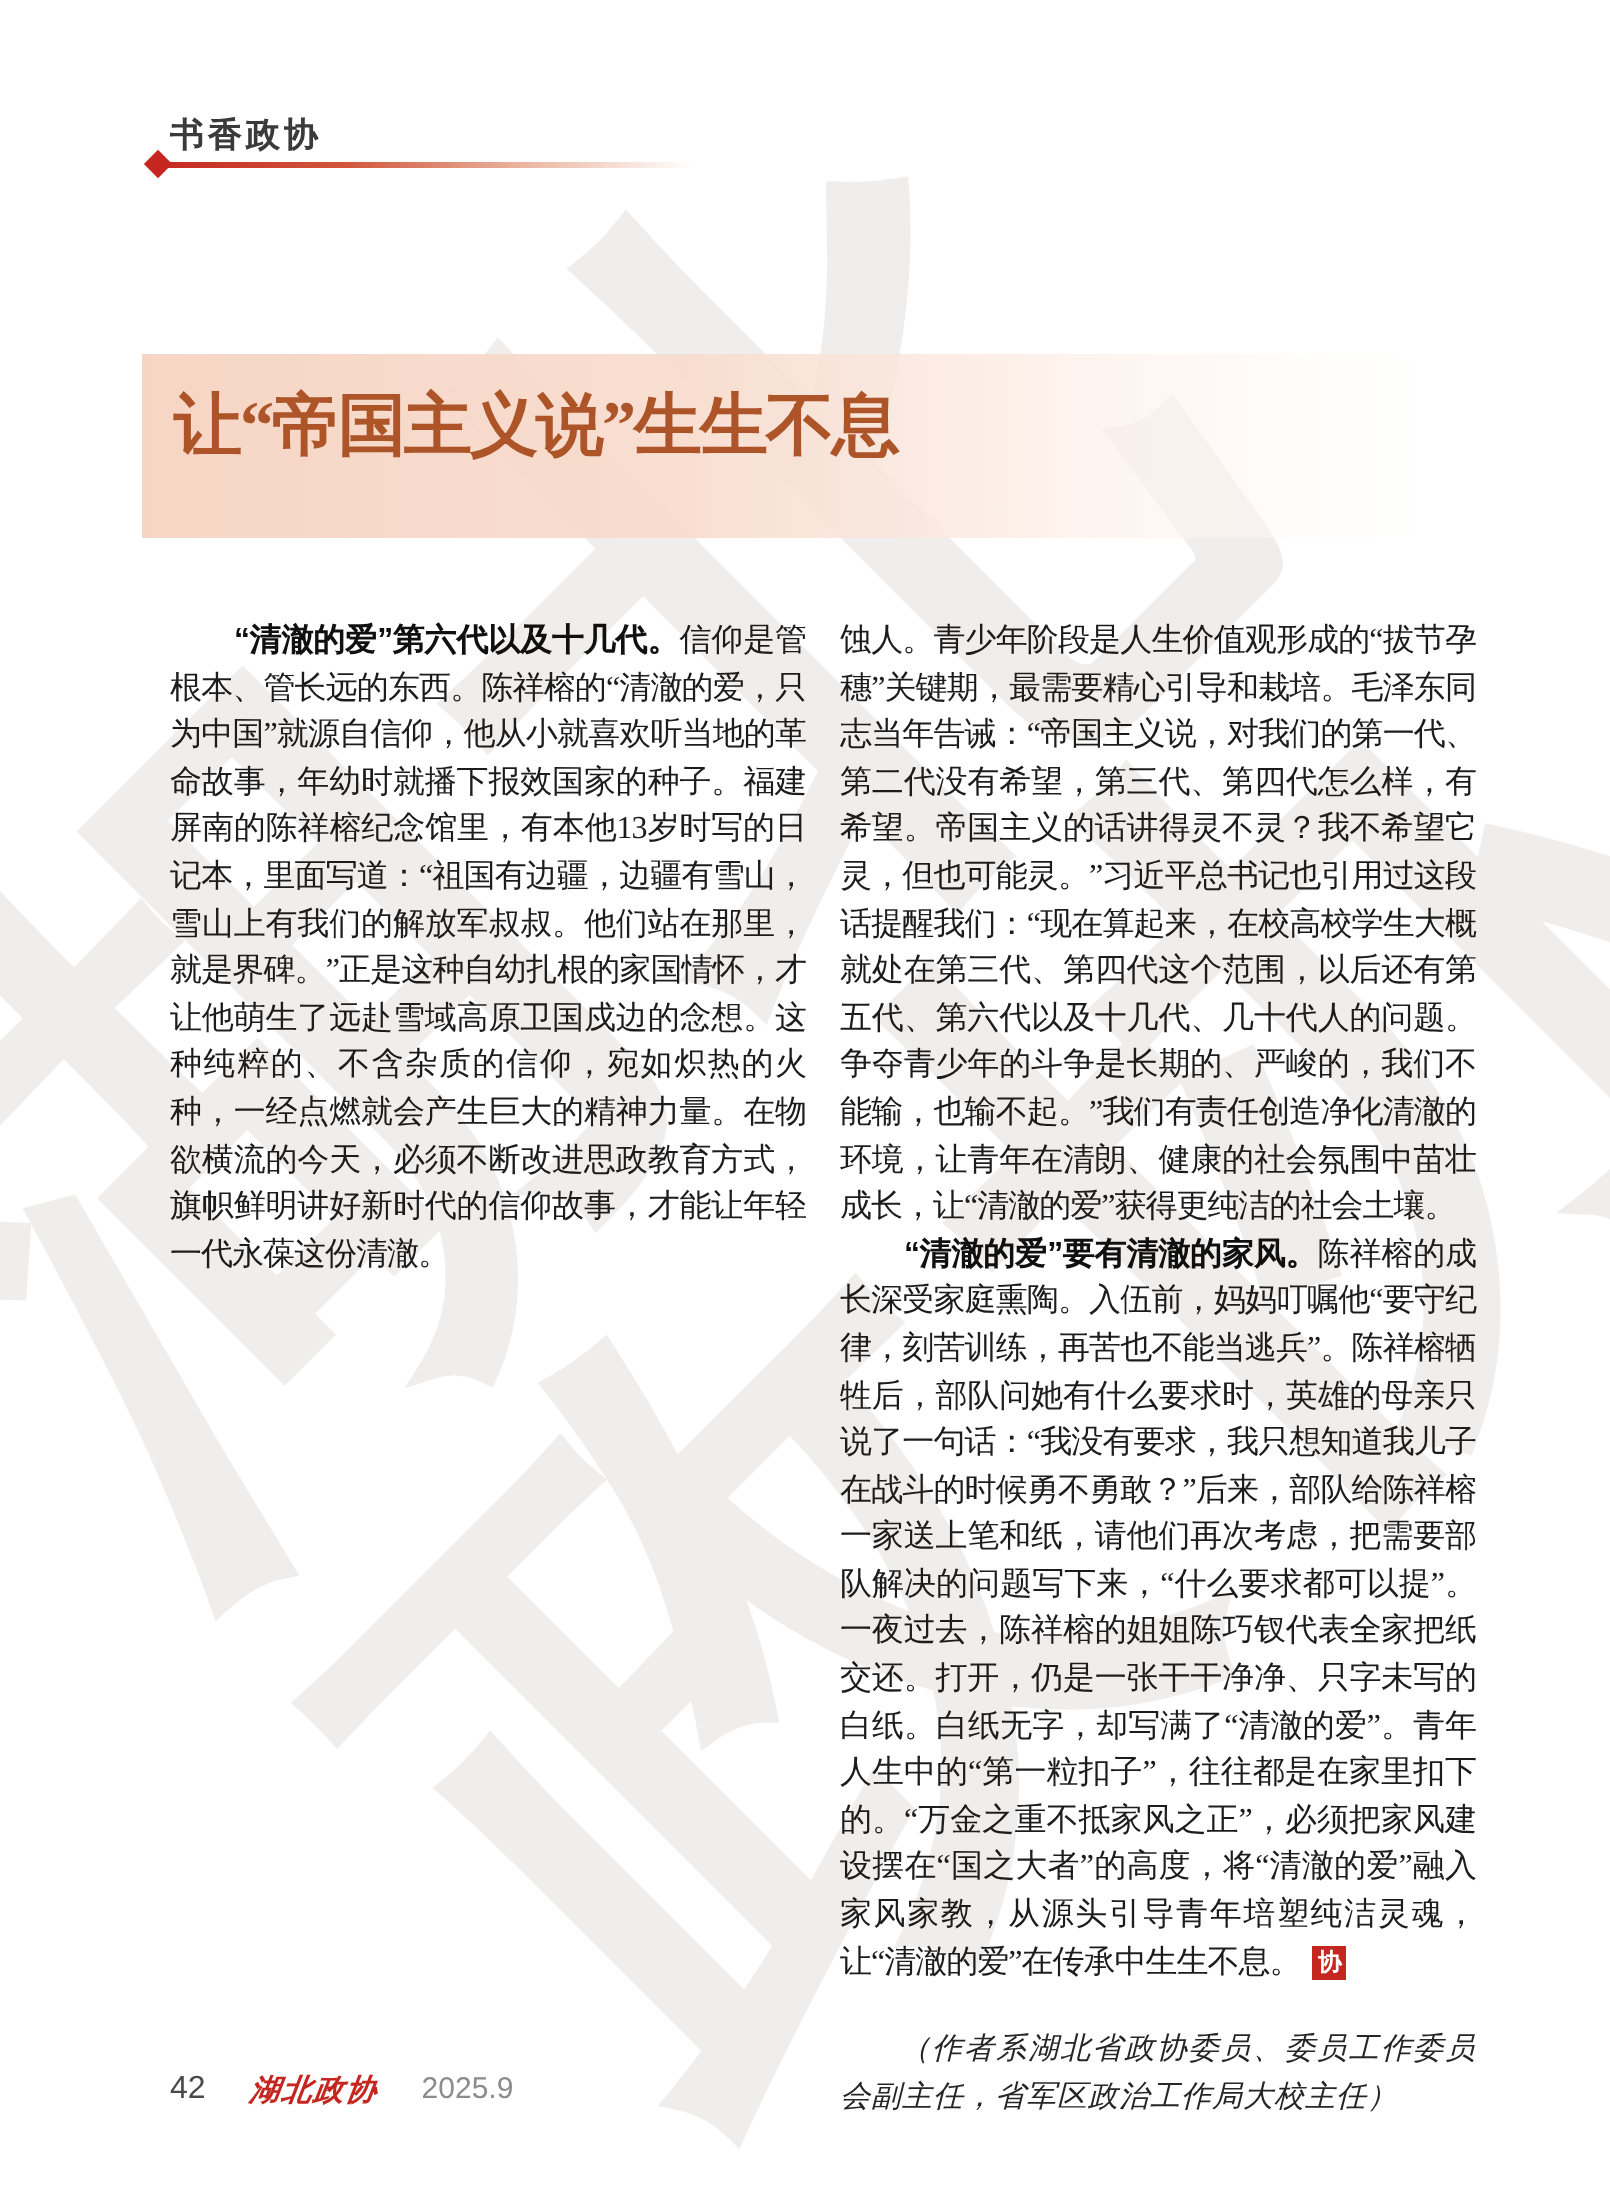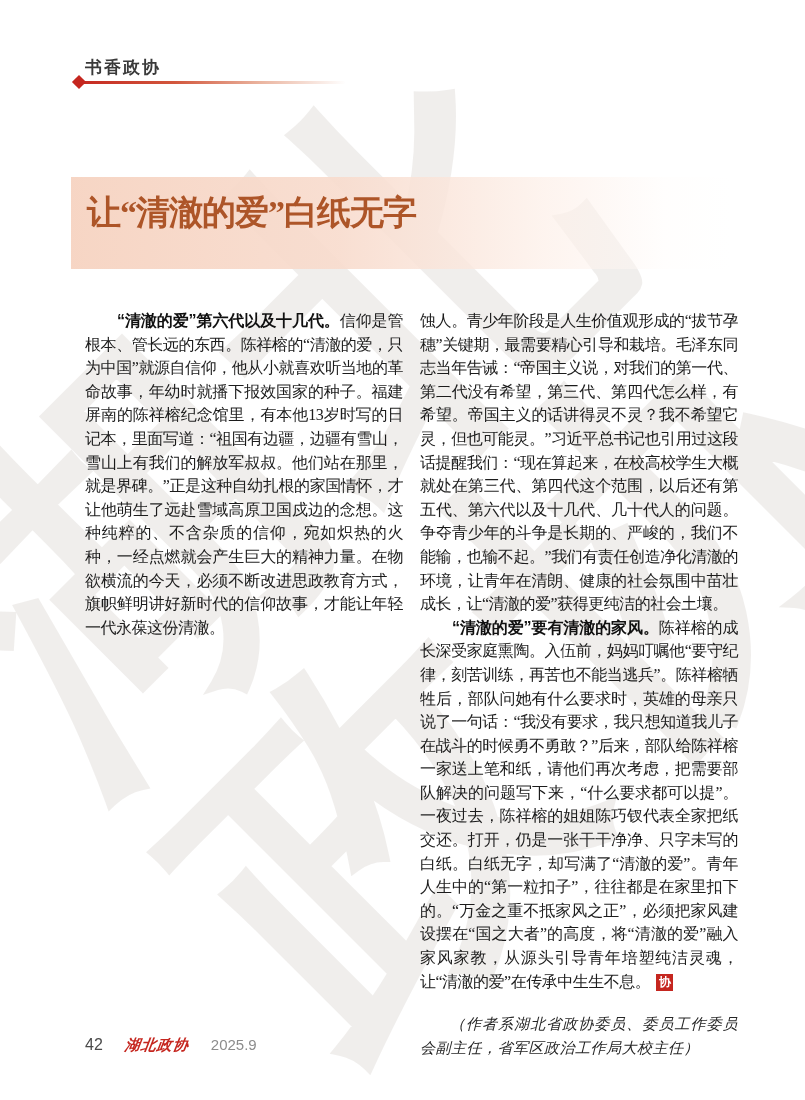--- a/index.html
+++ b/index.html
@@ -95,21 +95,21 @@
 
 <div class="page">
 
   <div class="watermark">湖北政协</div>
 
   <div class="header-label">书香政协</div>
   <div class="header-rule"></div>
   <div class="header-diamond"></div>
 
   <div class="title-block">
-    <div class="article-title">让“清澈的爱”白纸无字</div>
+    <div class="article-title">让“帝国主义说”生生不息</div>
   </div>
 
   <div class="columns">
     <div class="col">
         <p class="para"><span class="lead">“清澈的爱”第六代以及十几代。</span>信仰是管根本、管长远的东西。陈祥榕的“清澈的爱，只为中国”就源自信仰，他从小就喜欢听当地的革命故事，年幼时就播下报效国家的种子。福建屏南的陈祥榕纪念馆里，有本他13岁时写的日记本，里面写道：“祖国有边疆，边疆有雪山，雪山上有我们的解放军叔叔。他们站在那里，就是界碑。”正是这种自幼扎根的家国情怀，才让他萌生了远赴雪域高原卫国戍边的念想。这种纯粹的、不含杂质的信仰，宛如炽热的火种，一经点燃就会产生巨大的精神力量。在物欲横流的今天，必须不断改进思政教育方式，旗帜鲜明讲好新时代的信仰故事，才能让年轻一代永葆这份清澈。</p>
       </div>
     <div class="col">
         <p class="para no-indent">蚀人。青少年阶段是人生价值观形成的“拔节孕穗”关键期，最需要精心引导和栽培。毛泽东同志当年告诫：“帝国主义说，对我们的第一代、第二代没有希望，第三代、第四代怎么样，有希望。帝国主义的话讲得灵不灵？我不希望它灵，但也可能灵。”习近平总书记也引用过这段话提醒我们：“现在算起来，在校高校学生大概就处在第三代、第四代这个范围，以后还有第五代、第六代以及十几代、几十代人的问题。争夺青少年的斗争是长期的、严峻的，我们不能输，也输不起。”我们有责任创造净化清澈的环境，让青年在清朗、健康的社会氛围中苗壮成长，让“清澈的爱”获得更纯洁的社会土壤。</p>
         <p class="para"><span class="lead">“清澈的爱”要有清澈的家风。</span>陈祥榕的成长深受家庭熏陶。入伍前，妈妈叮嘱他“要守纪律，刻苦训练，再苦也不能当逃兵”。陈祥榕牺牲后，部队问她有什么要求时，英雄的母亲只说了一句话：“我没有要求，我只想知道我儿子在战斗的时候勇不勇敢？”后来，部队给陈祥榕一家送上笔和纸，请他们再次考虑，把需要部队解决的问题写下来，“什么要求都可以提”。一夜过去，陈祥榕的姐姐陈巧钗代表全家把纸交还。打开，仍是一张干干净净、只字未写的白纸。白纸无字，却写满了“清澈的爱”。青年人生中的“第一粒扣子”，往往都是在家里扣下的。“万金之重不抵家风之正”，必须把家风建设摆在“国之大者”的高度，将“清澈的爱”融入家风家教，从源头引导青年培塑纯洁灵魂，让“清澈的爱”在传承中生生不息。<span class="end-mark">协</span></p>
         <p class="para note">（作者系湖北省政协委员、委员工作委员会副主任，省军区政治工作局大校主任）</p>

